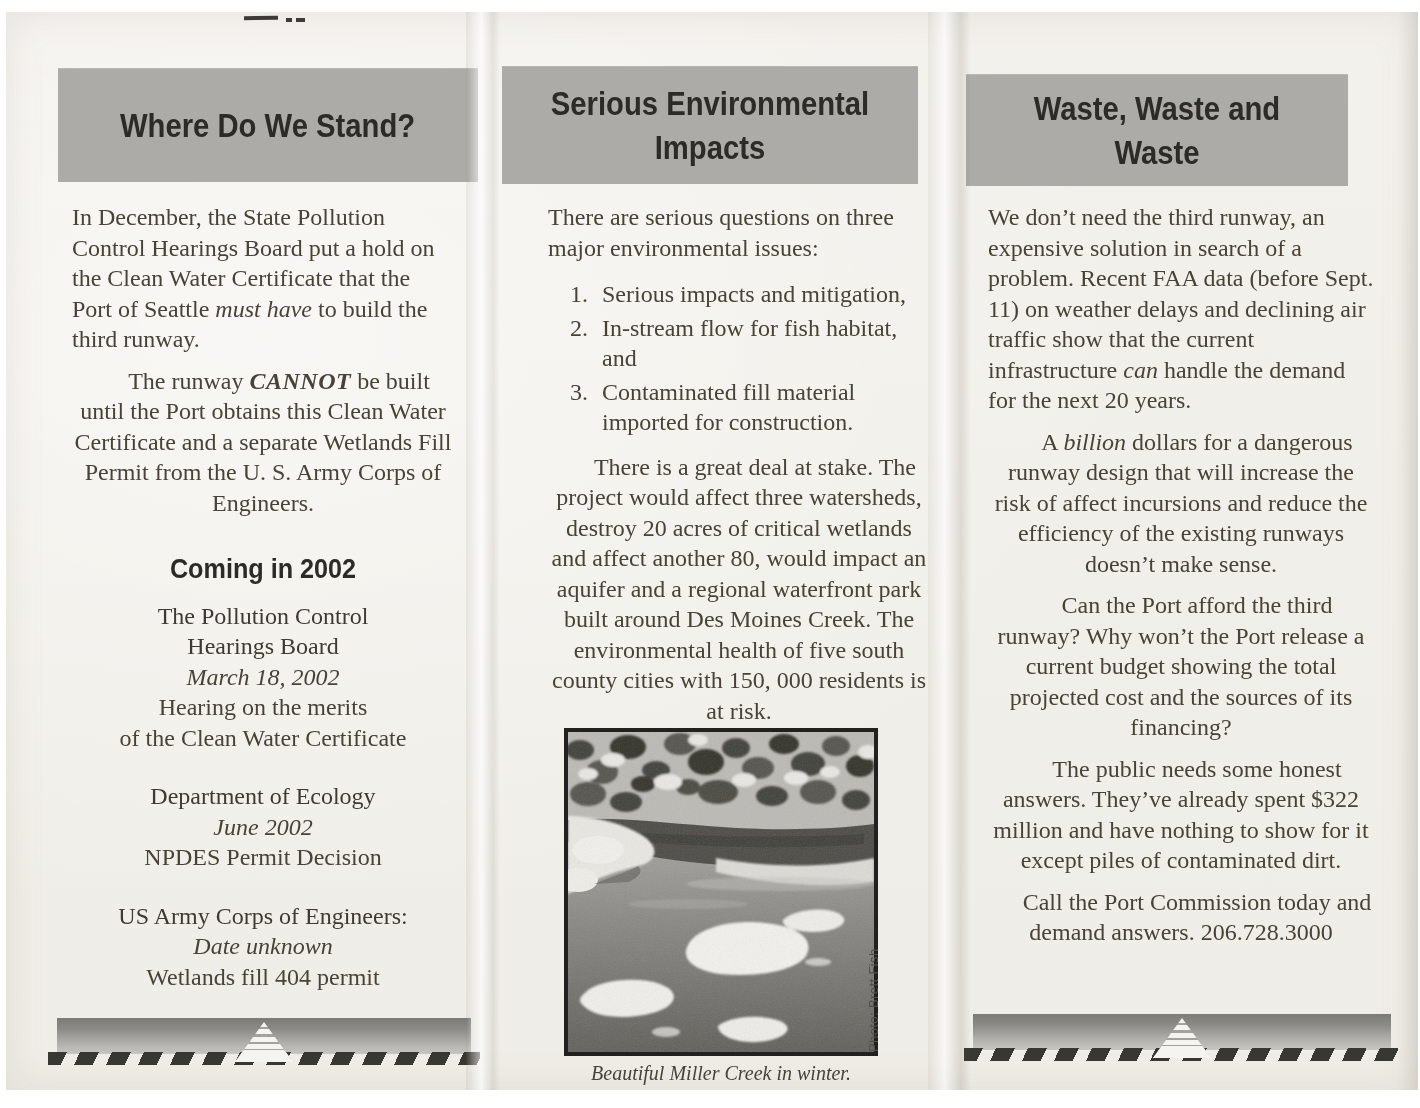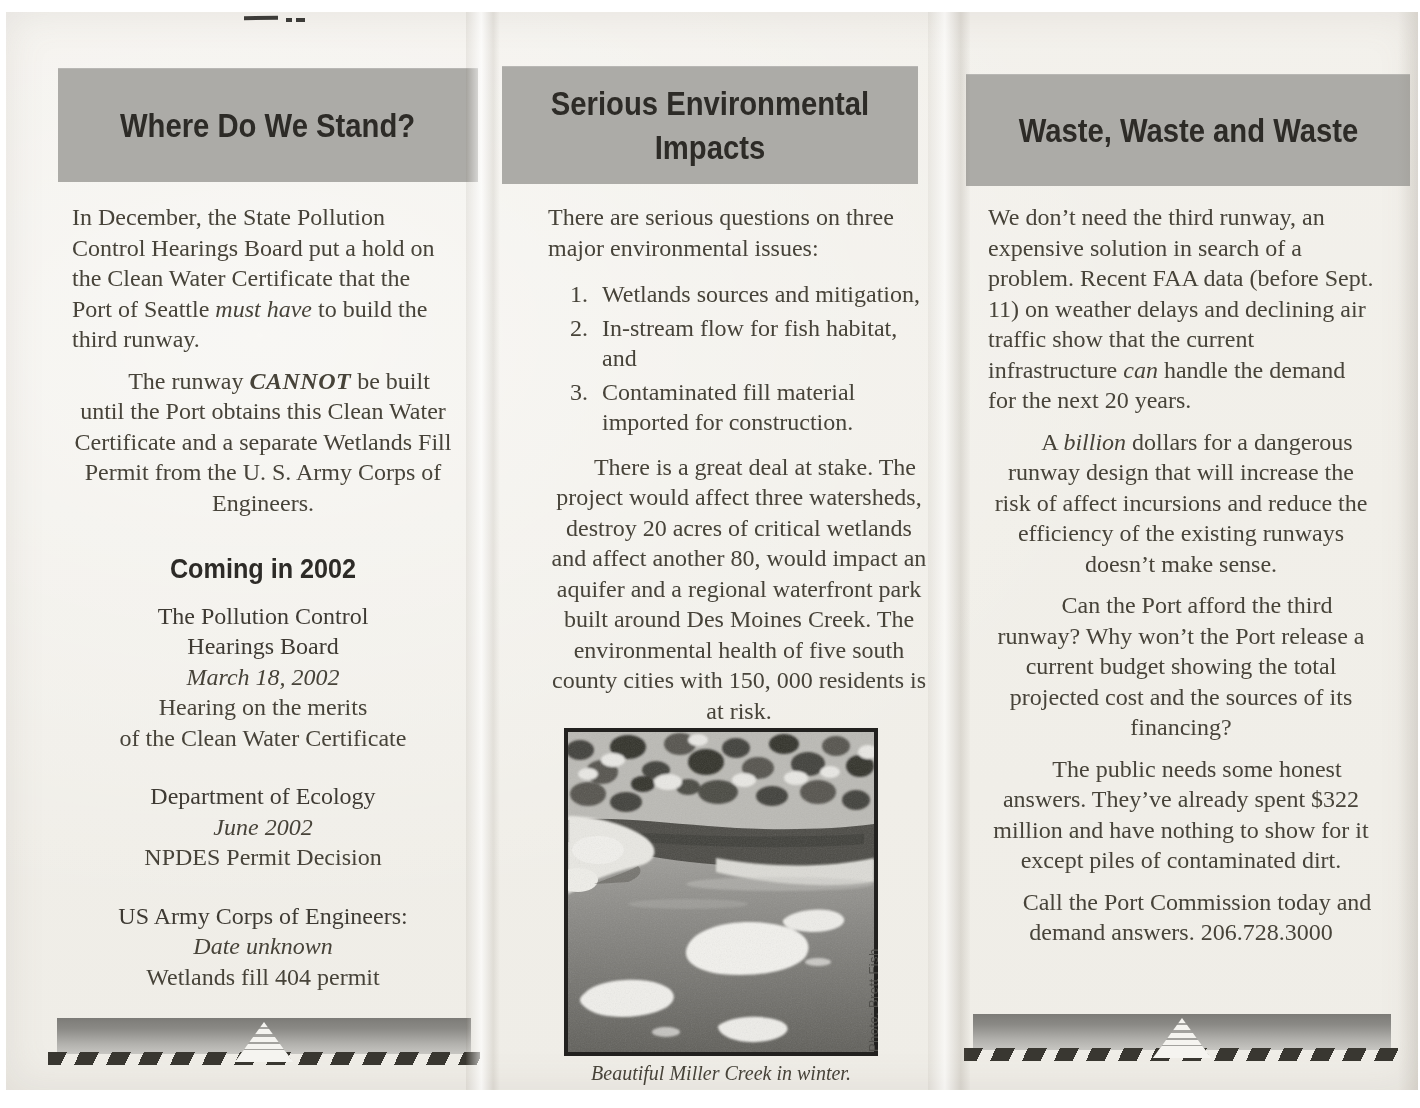--- a/index.html
+++ b/index.html
@@ -125,21 +125,21 @@
 
   <section class="panel">
     <div class="bar" style="left:496px; top:54px; width:416px; height:118px;">
       <div class="bar-title">Serious Environmental Impacts</div>
     </div>
     <div class="col" style="left:524px; top:190px; width:382px;margin-left:18px;">
       <p>There are serious questions on three major environmental issues:</p>
       <ol class="issues">
         <li>
             <span class="num">1.</span>
-            <span class="txt">Wetlands sources and mitigation,</span>
+            <span class="txt">Serious impacts and mitigation,</span>
           </li>
         <li>
             <span class="num">2.</span>
             <span class="txt">In-stream flow for fish habitat, and</span>
           </li>
         <li>
             <span class="num">3.</span>
             <span class="txt">Contaminated fill material imported for construction.</span>
           </li>
       </ol>
@@ -222,21 +222,21 @@
 
           <rect width="306" height="320" filter="url(#grain)" opacity="0.16"></rect>
         </svg>
       </div>
       <div class="photo-credit">Photo: Brett Fish</div>
     </div>
     <div class="photo-caption">Beautiful Miller Creek in winter.</div>
   </section>
 
   <section class="panel">
-    <div class="bar" style="left:960px; top:62px; width:444px; height:112px;">
+    <div class="bar" style="left:960px; top:62px; width:382px; height:112px;">
       <div class="bar-title">Waste, Waste and Waste</div>
     </div>
     <div class="col" style="left:982px; top:190px; width:386px;">
       <p><span>We don’t need the third runway, an expensive solution in search of a problem. Recent FAA data (before Sept. 11) on weather delays and declining air traffic show that the current infrastructure </span><em class="soft">can</em><span> handle the demand for the next 20 years.</span></p>
       <p class="ind"><span>A </span><em class="soft">billion</em><span> dollars for a dangerous runway design that will increase the risk of affect incursions and reduce the efficiency of the existing runways doesn’t make sense.</span></p>
       <p class="ind">Can the Port afford the third runway? Why won’t the Port release a current budget showing the total projected cost and the sources of its financing?</p>
       <p class="ind">The public needs some honest answers. They’ve already spent $322 million and have nothing to show for it except piles of contaminated dirt.</p>
       <p class="ind">Call the Port Commission today and demand answers. 206.728.3000</p>
     </div>
 

